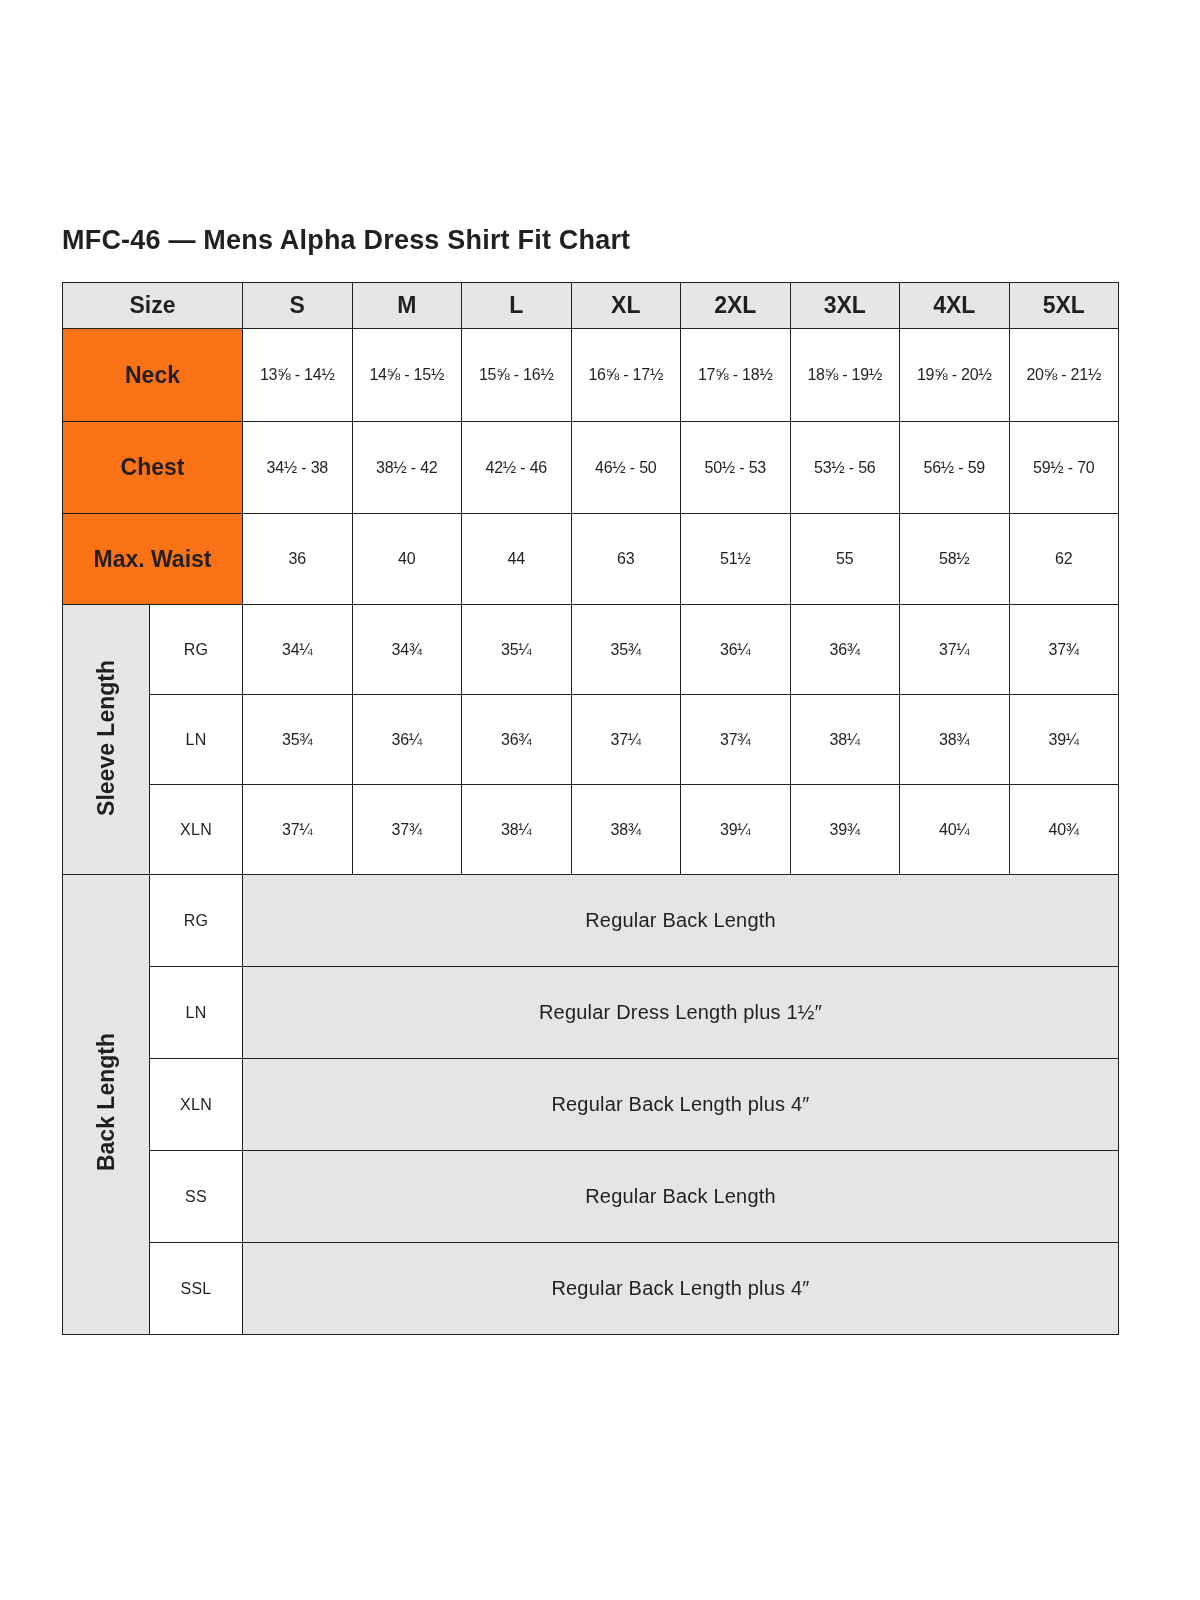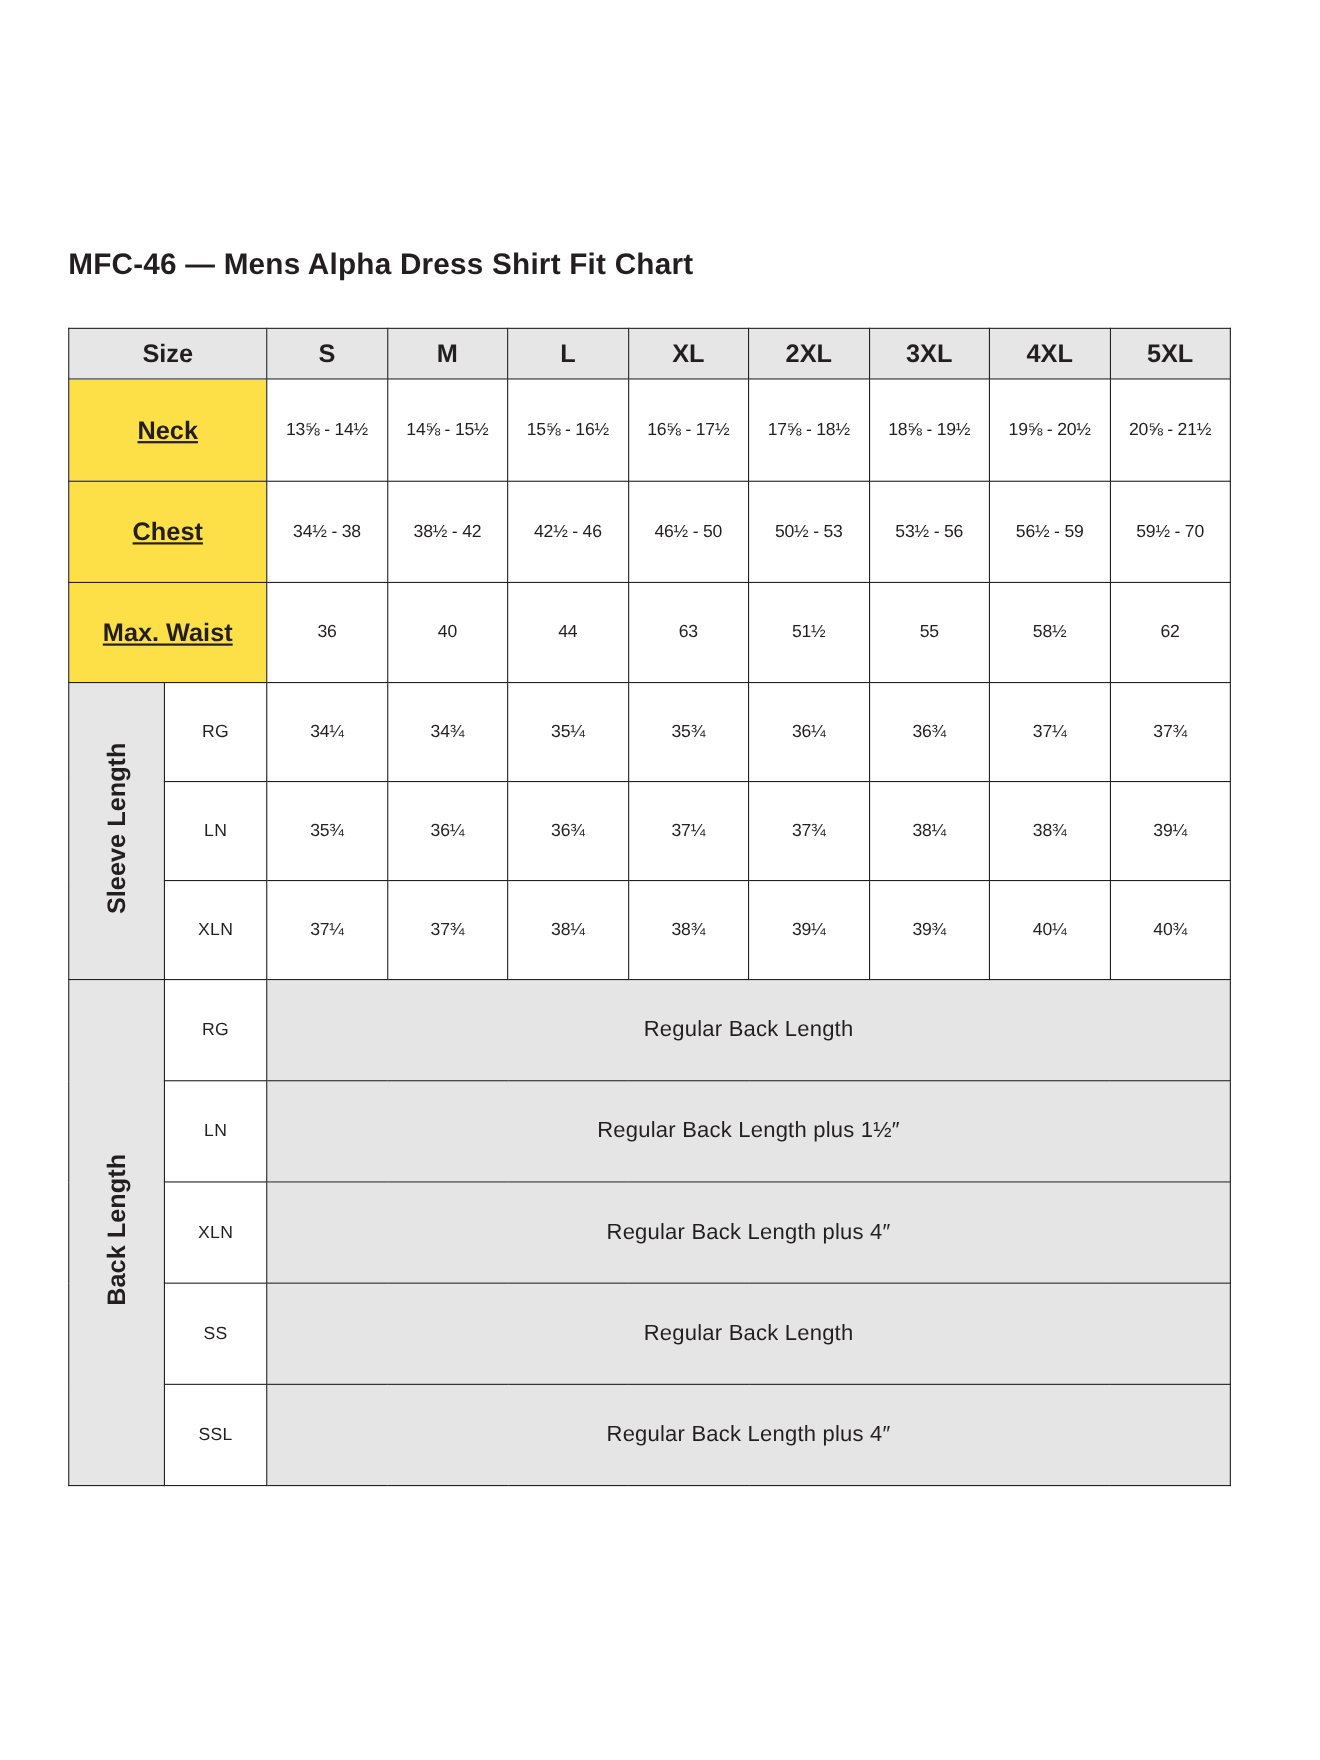--- a/index.html
+++ b/index.html
@@ -17,21 +17,21 @@
   .title {
     font-size: 27px;
     font-weight: bold;
     letter-spacing: 0.2px;
     color: #231f20;
   }
   table.fit-chart {
     border-collapse: collapse;
     table-layout: fixed;
     width: 1056px;
-    margin-top: 42px;
+    margin-top: 26px;
   }
   table.fit-chart th,
   table.fit-chart td {
     border: 1.5px solid #231f20;
     text-align: center;
     vertical-align: middle;
     padding: 0 2px;
     overflow: hidden;
   }
   tr.r-header  { height: 46px; }
@@ -40,24 +40,23 @@
   tr.r-waist   { height: 91px; }
   tr.r-sleeve  { height: 90px; }
   tr.r-back    { height: 92px; }
 
   .hdr {
     background: #e6e6e6;
     font-size: 23px;
     font-weight: bold;
   }
   .row-label {
-    background: #fde047;
+    background: #f97316;
     font-size: 23px;
     font-weight: bold;
-    text-decoration: underline;
   }
   .vlabel {
     background: #e6e6e6;
   }
   .vtext {
     display: inline-block;
     writing-mode: vertical-rl;
     transform: rotate(180deg);
     font-size: 23px;
     font-weight: bold;
@@ -194,21 +193,21 @@
     <tr class="r-back">
       <th class="vlabel" rowspan="5">
         <span class="vtext">Back Length</span>
       </th>
       <th class="code">RG</th>
       <td class="span-text" colspan="8">Regular Back Length</td>
     </tr>
 
     <tr class="r-back">
       <th class="code">LN</th>
-      <td class="span-text" colspan="8">Regular Back Length plus 1½″</td>
+      <td class="span-text" colspan="8">Regular Dress Length plus 1½″</td>
     </tr>
 
     <tr class="r-back">
       <th class="code">XLN</th>
       <td class="span-text" colspan="8">Regular Back Length plus 4″</td>
     </tr>
 
     <tr class="r-back">
       <th class="code">SS</th>
       <td class="span-text" colspan="8">Regular Back Length</td>

